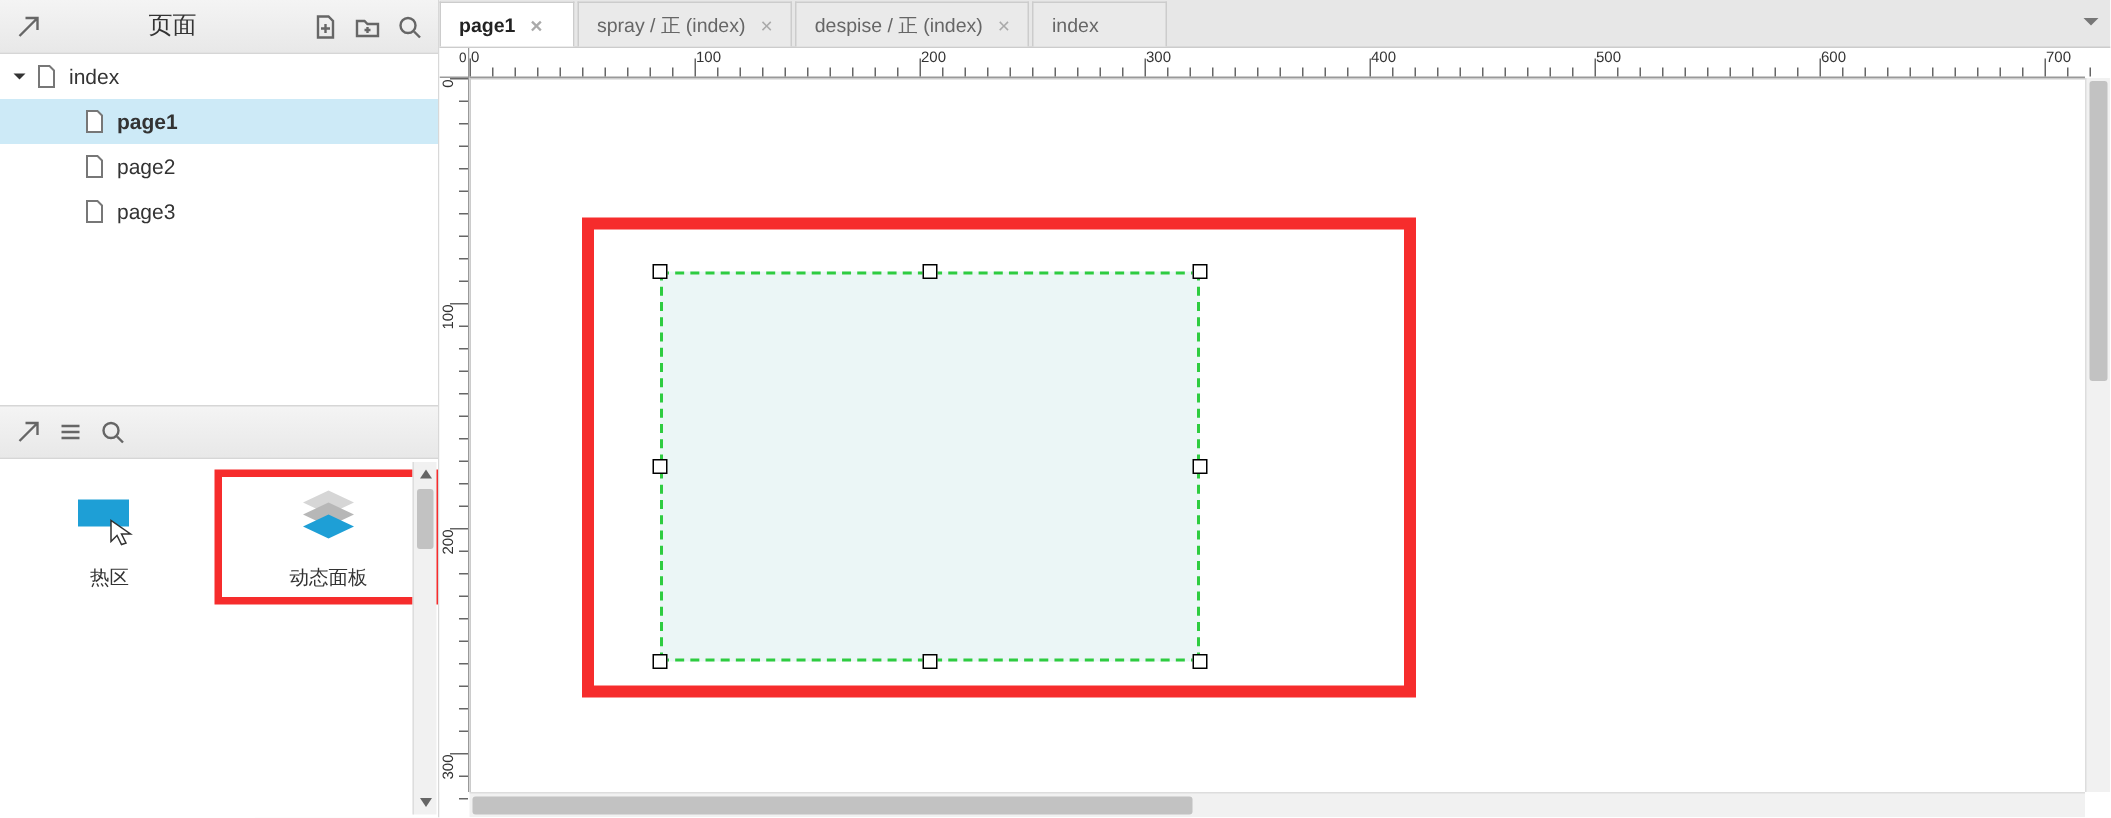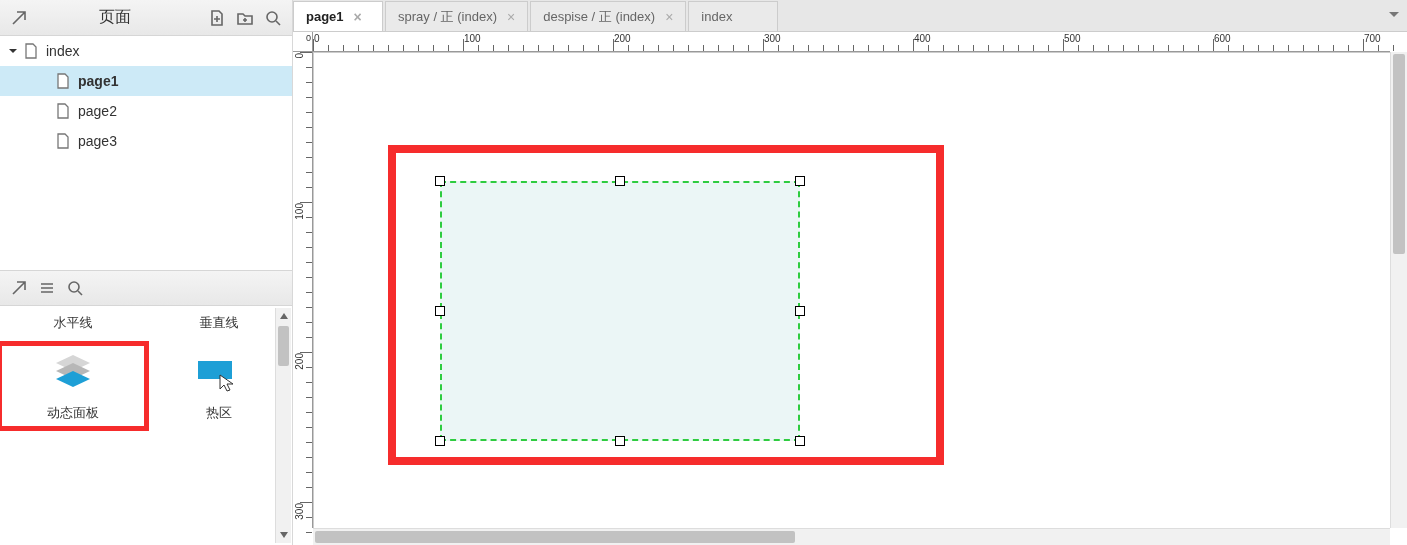--- a/index.html
+++ b/index.html
@@ -167,47 +167,39 @@
       <span class="hdr-btn">
         <svg viewBox="0 0 18 18">
             <circle class="ico-stroke" cx="8" cy="8" r="5"></circle>
             <path class="ico-stroke" d="M12 12l4 4"></path>
           </svg>
       </span>
     </div>
 
 
     <div class="widget-scroll">
-      <div class="widget-row">
+      <div class="widget-row" style="margin-top:6px;">
         <div class="widget-cell">
-          <span>水平线</span>
-        </div>
-        <div class="widget-cell">
-          <span>垂直线</span>
-        </div>
-      </div>
-      <div class="widget-row" style="margin-top:6px;">
+          <div class="thumb">
+            <svg width="50" height="40" viewBox="0 0 50 40">
+              <rect x="4" y="8" width="34" height="18" fill="#1e9fd6"></rect>
+              <path d="M26 22 l0 14 l4 -4 l3 6 l3 -1 l-3 -6 l6 0 z" fill="#fff" stroke="#333" stroke-width="1"></path>
+            </svg>
+          </div>
+          <span>热区</span>
+        </div>
         <div class="widget-cell highlight">
           <div class="thumb">
             <svg width="50" height="44" viewBox="0 0 50 44">
               <path d="M25 4 L42 12 L25 20 L8 12 Z" fill="#d6d6d6"></path>
               <path d="M25 12 L42 20 L25 28 L8 20 Z" fill="#b7b7b7"></path>
               <path d="M25 20 L42 28 L25 36 L8 28 Z" fill="#1e9fd6"></path>
             </svg>
           </div>
           <span>动态面板</span>
-        </div>
-        <div class="widget-cell">
-          <div class="thumb">
-            <svg width="50" height="40" viewBox="0 0 50 40">
-              <rect x="4" y="8" width="34" height="18" fill="#1e9fd6"></rect>
-              <path d="M26 22 l0 14 l4 -4 l3 6 l3 -1 l-3 -6 l6 0 z" fill="#fff" stroke="#333" stroke-width="1"></path>
-            </svg>
-          </div>
-          <span>热区</span>
         </div>
       </div>
 
       <div class="fake-vscroll">
         <div class="arrow">
             <svg viewBox="0 0 10 8">
               <path d="M5 1L9 7H1z"></path>
             </svg>
           </div>
         <div class="thumb"></div>

